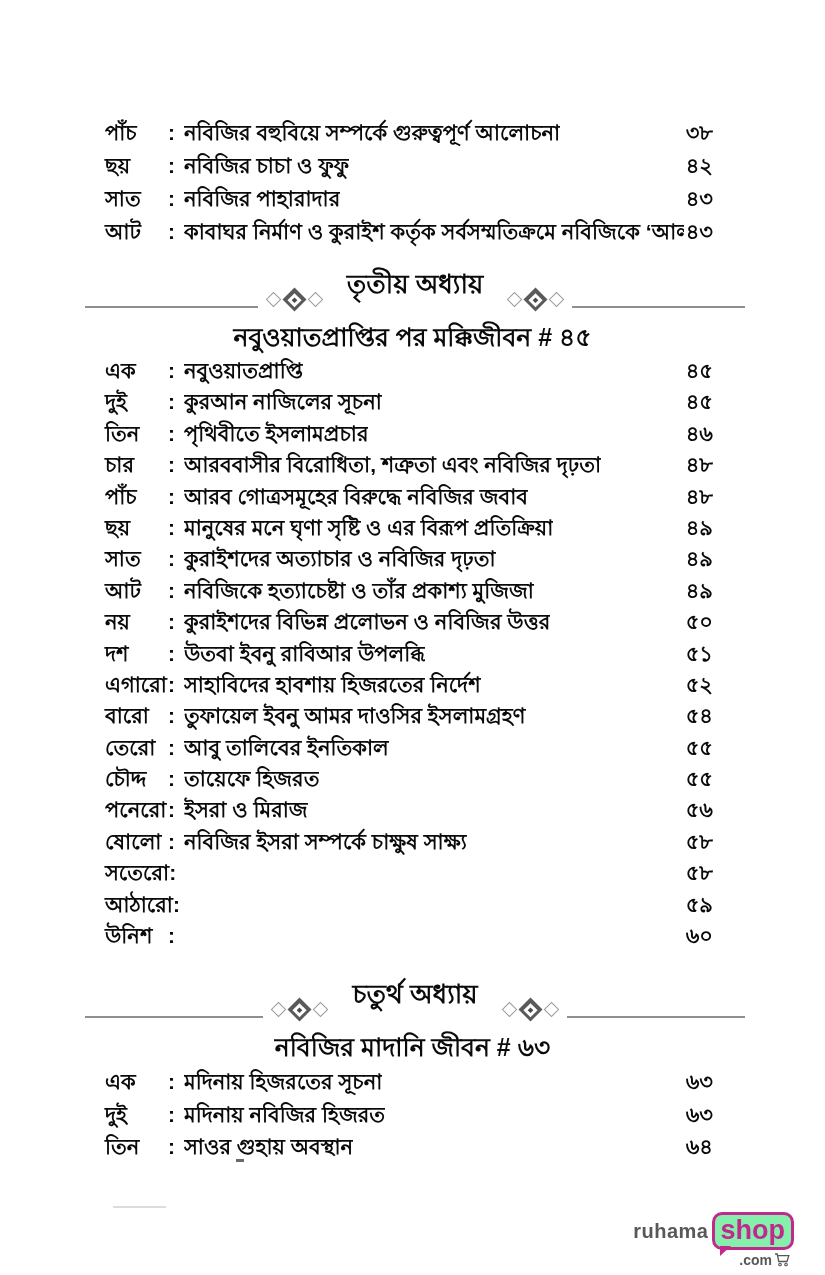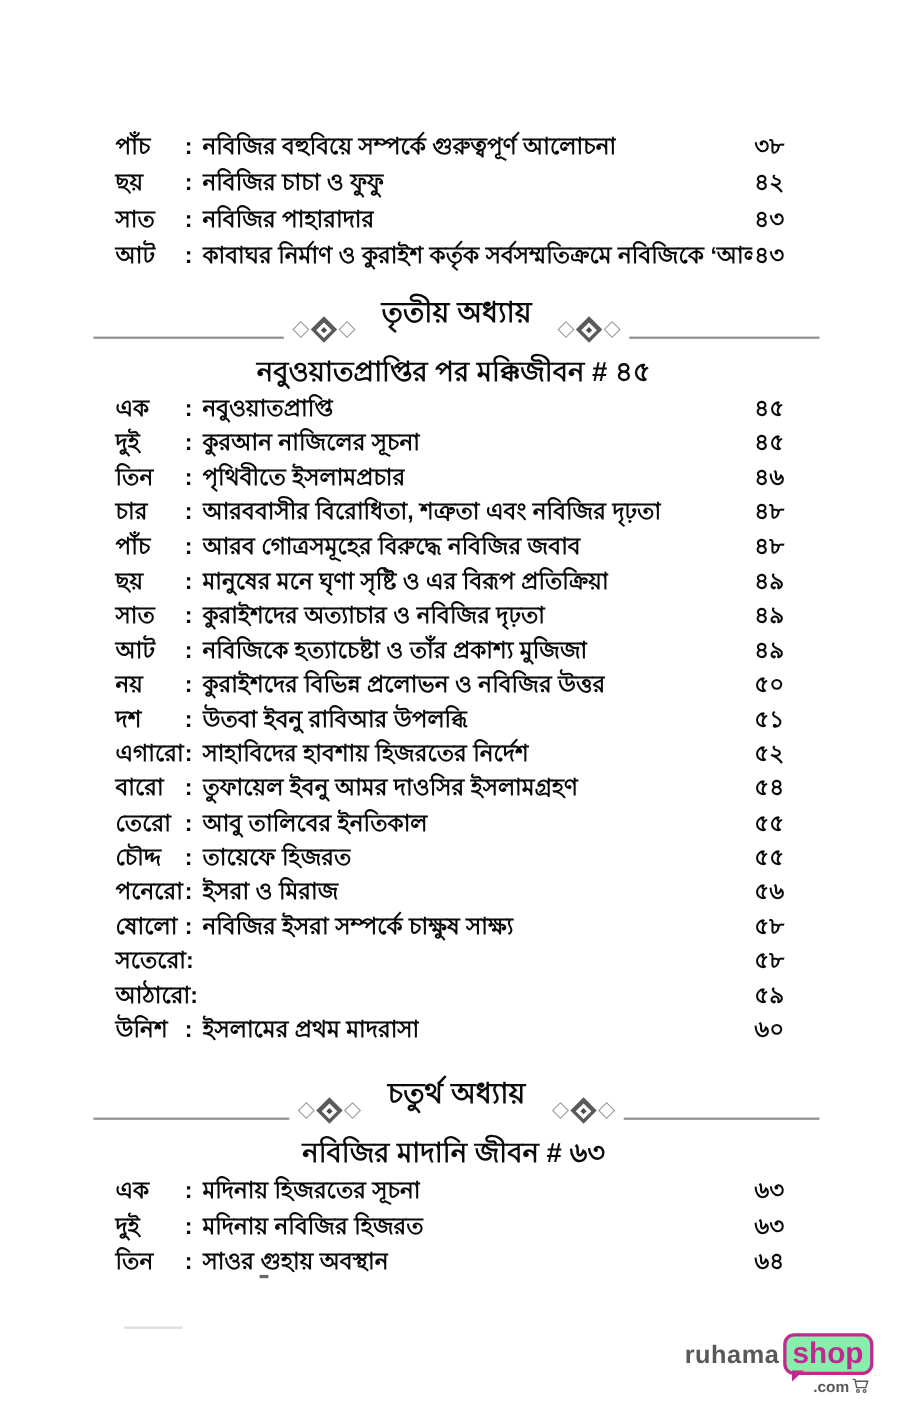--- a/index.html
+++ b/index.html
@@ -50,21 +50,21 @@
   #toc-ch3{top:355px;}
   #heading-ch4{top:982px;}
   #subtitle-ch4{top:1028px;}
   #toc-ch4{top:1066px;}
   
   .faded-dash{position:absolute;left:236px;top:1159px;width:8px;height:3px;background:#6a6a6a;}
   .faded-line{position:absolute;left:113px;top:1206px;width:53px;height:2px;background:#dcdcdc;}
   
   .logo{position:absolute;top:1212px;right:31px;}
   .logo-top{display:flex;align-items:center;}
-  .logo-ruhama{font-size:23px;font-weight:700;color:#58585a;letter-spacing:0.5px;}
+  .logo-ruhama{font-size:20px;font-weight:700;color:#58585a;letter-spacing:0.5px;}
   .logo-bubble{
     position:relative;border:3px solid #c02a8f;border-radius:10px;
     padding:0 6px 1px 6px;margin-left:3px;background:#86efac;
   }
   .logo-bubble::after{
     content:"";position:absolute;left:5px;bottom:-9px;width:0;height:0;
     border-top:10px solid #c02a8f;border-right:11px solid transparent;
   }
   .logo-shop{font-size:27px;font-weight:700;color:#c02a8f;}
   .logo-bottom{
@@ -223,21 +223,20 @@
       <span class="toc-page">৫৮</span>
     </div>
     <div class="toc-row">
       <span class="toc-label">আঠারো</span>
       <span class="toc-colon">:</span>
       <span class="toc-page">৫৯</span>
     </div>
     <div class="toc-row">
       <span class="toc-label">উনিশ</span>
       <span class="toc-colon">:</span>
-      <span class="toc-title">ইসলামের প্রথম মাদরাসা</span>
       <span class="toc-page">৬০</span>
     </div>
   </section>
 
 <div class="chapter-heading" id="heading-ch4">
   <span class="heading-rule"></span>
   <span class="ornament-cluster">
     <span class="diamond-sm"></span>
     <span class="diamond-lg"></span>
     <span class="diamond-sm"></span>

